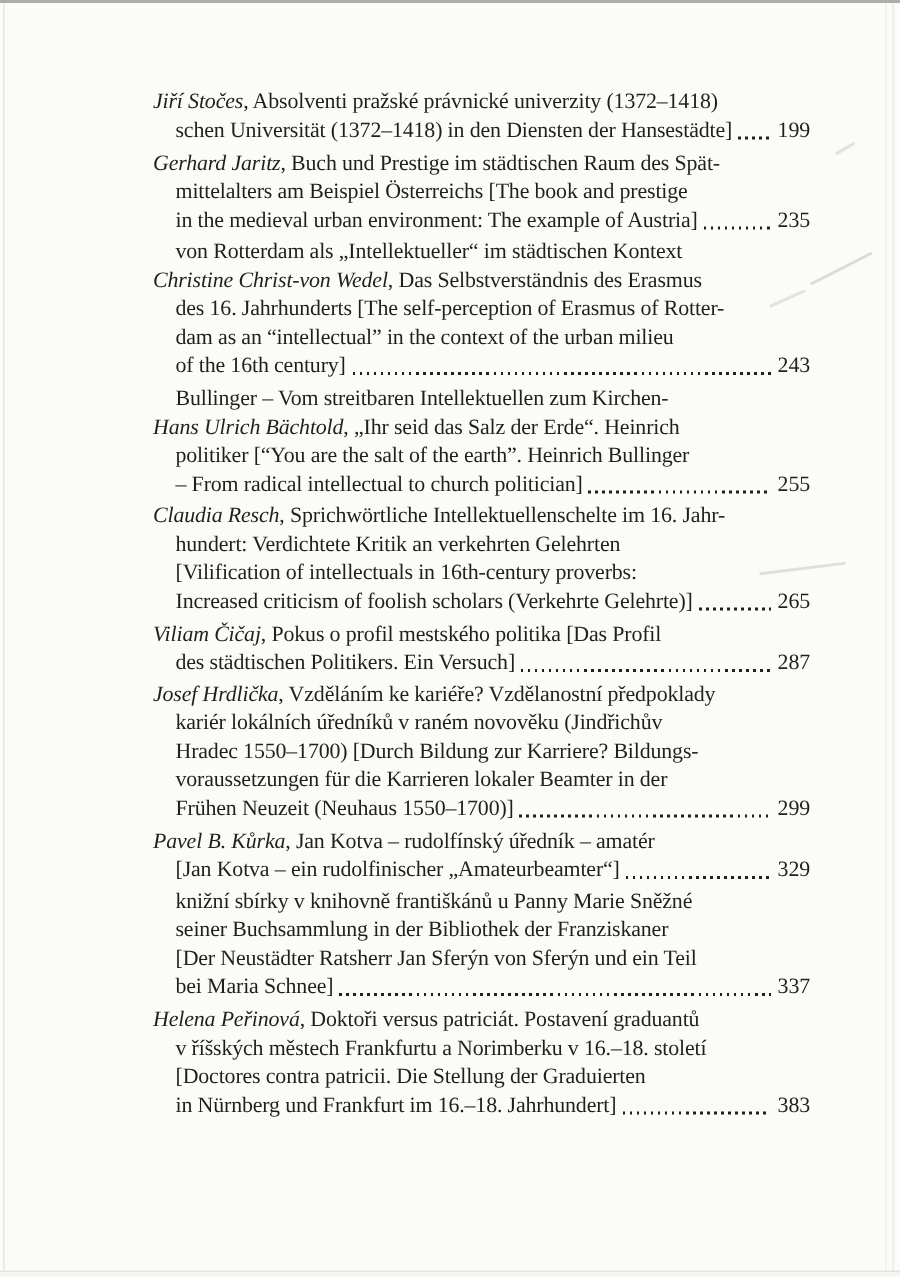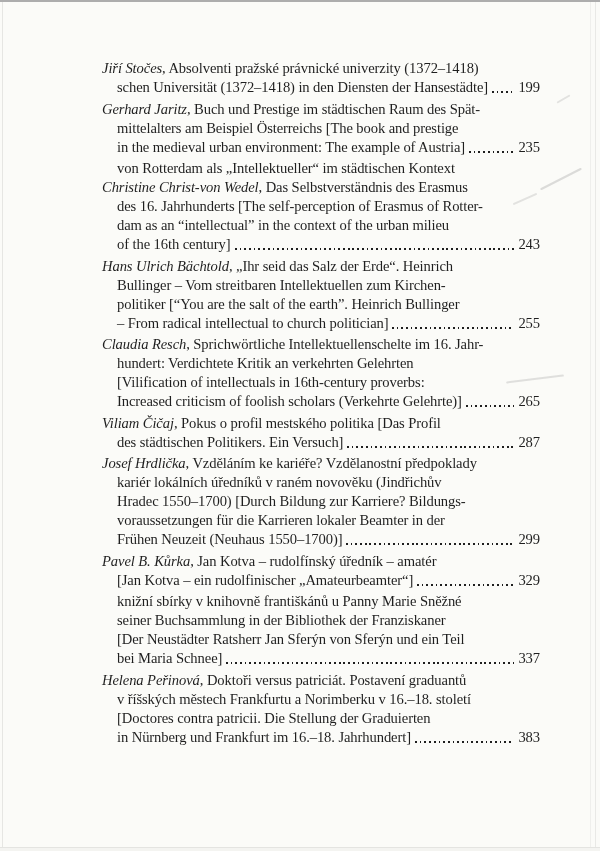--- a/index.html
+++ b/index.html
@@ -109,22 +109,22 @@
         <div class="line">des 16. Jahrhunderts [The self-perception of Erasmus of Rotter-</div>
         <div class="line">dam as an “intellectual” in the context of the urban milieu</div>
         <div class="line last">
           <span class="txt">of the 16th century]</span>
           <span class="leader"></span>
           <span class="pnum">243</span>
         </div>
   </div>
 
   <div class="entry">
+    <div class="line">Bullinger – Vom streitbaren Intellektuellen zum Kirchen-</div>
     <div class="line first"><span class="author">Hans Ulrich Bächtold</span><span class="rest">, „Ihr seid das Salz der Erde“. Heinrich</span></div>
-    <div class="line">Bullinger – Vom streitbaren Intellektuellen zum Kirchen-</div>
         <div class="line">politiker [“You are the salt of the earth”. Heinrich Bullinger</div>
         <div class="line last">
           <span class="txt">– From radical intellectual to church politician]</span>
           <span class="leader"></span>
           <span class="pnum">255</span>
         </div>
   </div>
 
   <div class="entry">
     <div class="line first"><span class="author">Claudia Resch</span><span class="rest">, Sprichwörtliche Intellektuellenschelte im 16. Jahr-</span></div>

